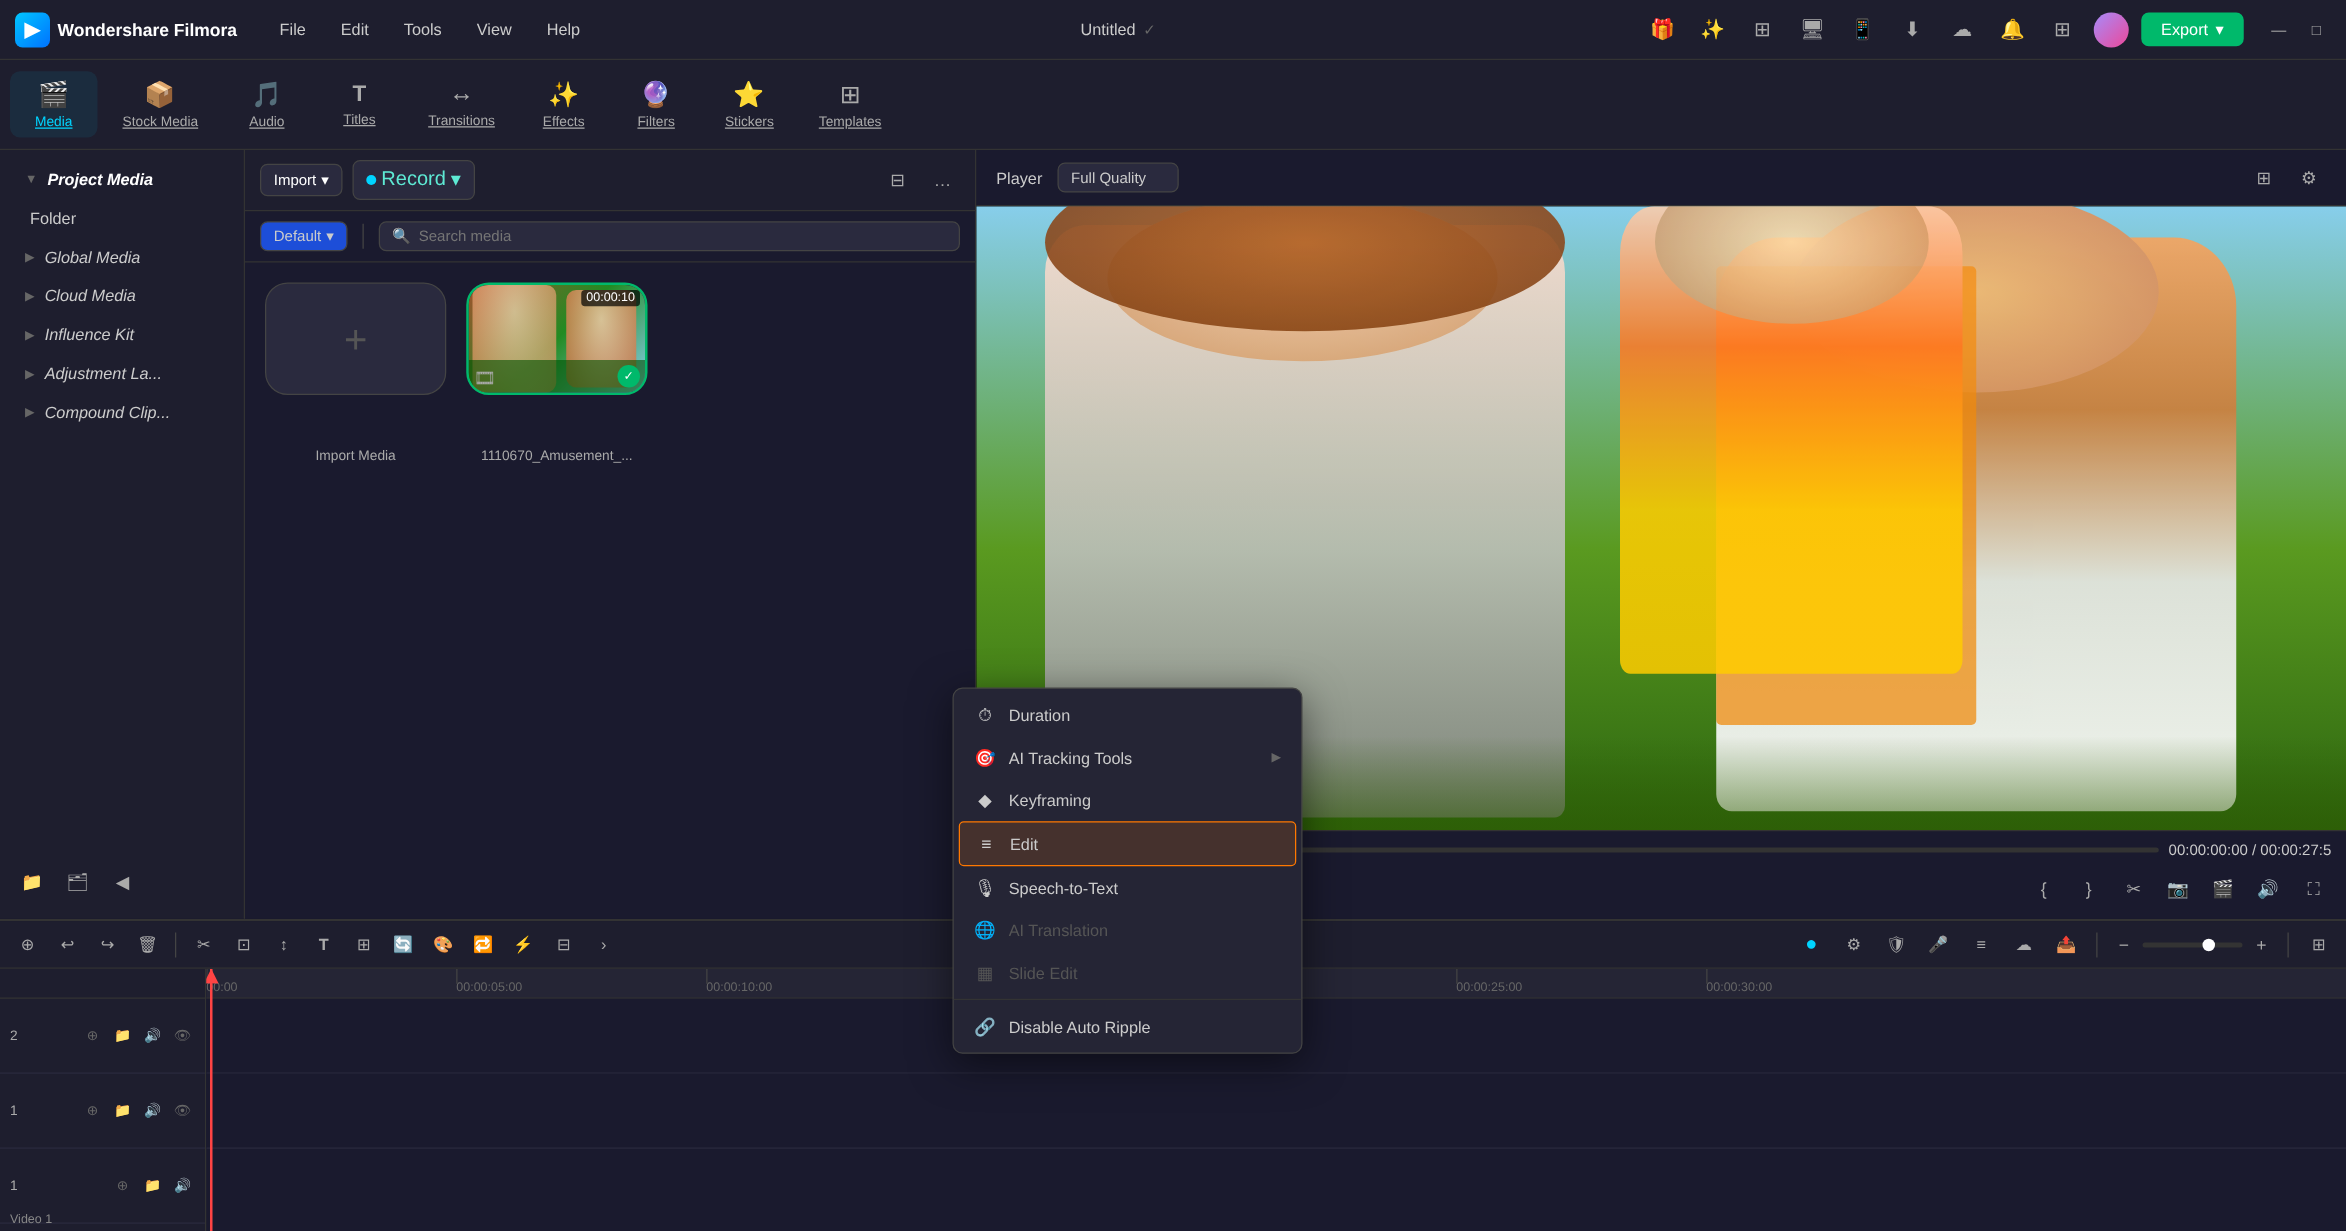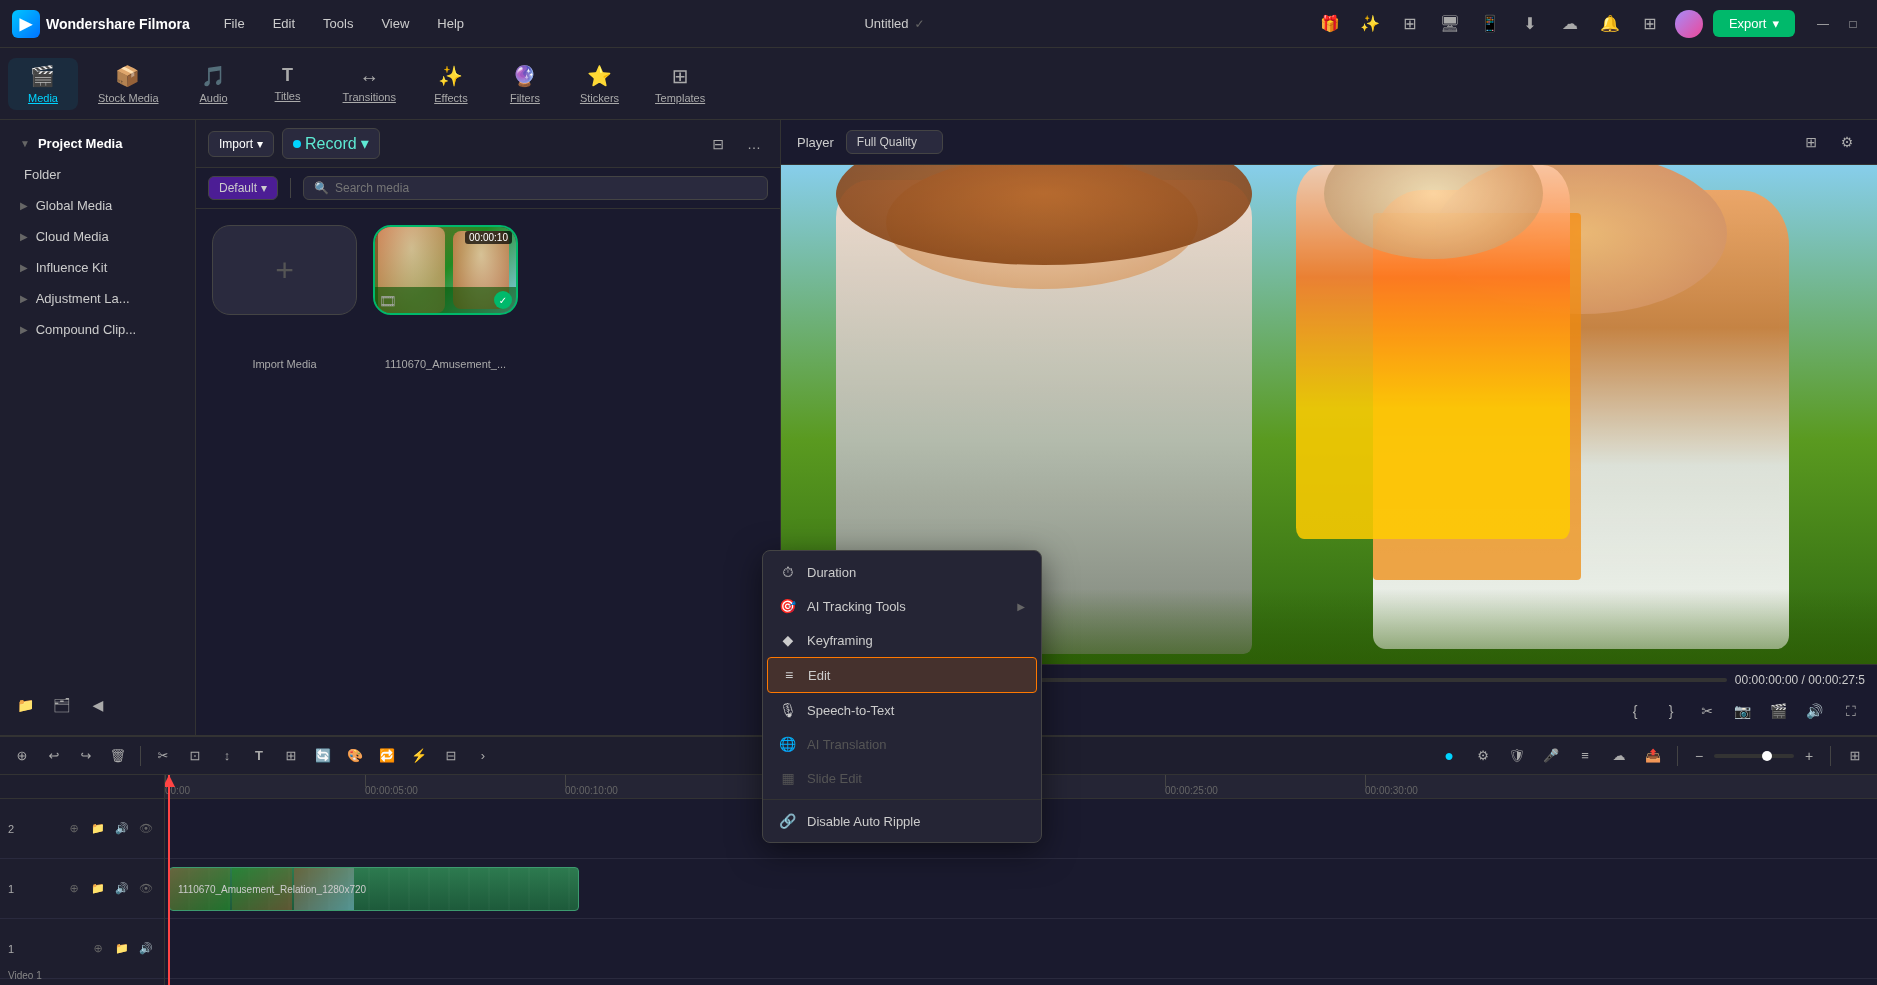--- a/index.html
+++ b/index.html
@@ -26,38 +26,38 @@
     .nav-tab .tab-label { font-size: 11px; text-decoration: underline; }
 
     
     #main { display: flex; height: calc(985px - 48px - 72px); }
 
     
     #sidebar { width: 196px; background: #1e1e2e; border-right: 1px solid #333; display: flex; flex-direction: column; padding: 8px 0; }
     .sidebar-section { display: flex; flex-direction: column; }
     .sidebar-item { display: flex; align-items: center; gap: 8px; padding: 8px 16px; cursor: pointer; border-radius: 4px; margin: 0 4px; color: #ccc; font-size: 13px; }
     .sidebar-item .arrow { font-size: 10px; color: #666; }
-    .sidebar-item .item-label { flex: 1; }
+    .sidebar-item .item-label { flex: 1; font-style: italic; }
     #sidebar .folder-item { padding: 8px 24px; color: #ccc; cursor: pointer; font-size: 13px; }
     #sidebar .bottom-icons { display: flex; gap: 8px; padding: 8px 12px; margin-top: auto; }
     #sidebar .bottom-icon { width: 28px; height: 28px; display: flex; align-items: center; justify-content: center; cursor: pointer; color: #aaa; font-size: 14px; }
     .sidebar-item.project { font-weight: 600; color: #fff; }
 
     
     #content-panel { flex: 1; background: #1a1a2e; display: flex; flex-direction: column; max-width: calc(780px - 196px); }
     #content-toolbar { display: flex; align-items: center; padding: 8px 12px; gap: 8px; border-bottom: 1px solid #333; background: #1e1e2e; }
     .btn-import { background: #2a2a3e; color: #fff; border: 1px solid #444; border-radius: 6px; padding: 5px 10px; cursor: pointer; display: flex; align-items: center; gap: 4px; font-size: 12px; }
     .btn-record { background: #2a2a3e; color: #5eead4; border: 1px solid #444; border-radius: 6px; padding: 5px 10px; cursor: pointer; display: flex; align-items: center; gap: 4px; font-size: 16px; }
     .btn-record .record-dot { width: 8px; height: 8px; background: #00d4ff; border-radius: 50%; }
     .toolbar-spacer { flex: 1; }
     .toolbar-icon { width: 28px; height: 28px; display: flex; align-items: center; justify-content: center; cursor: pointer; color: #aaa; font-size: 14px; border-radius: 4px; }
 
     
     #search-bar { display: flex; align-items: center; padding: 8px 12px; gap: 8px; border-bottom: 1px solid #333; }
-    .default-btn { background: #4c1d95; color: #ccc; border: 1px solid #444; border-radius: 6px; padding: 4px 10px; cursor: pointer; font-size: 12px; display: flex; align-items: center; gap: 4px; }
+    .default-btn { background: #1d4ed8; color: #ccc; border: 1px solid #444; border-radius: 6px; padding: 4px 10px; cursor: pointer; font-size: 12px; display: flex; align-items: center; gap: 4px; }
     .search-input-wrap { flex: 1; display: flex; align-items: center; background: #2a2a3e; border: 1px solid #444; border-radius: 6px; padding: 4px 10px; gap: 6px; }
     .search-input-wrap input { background: transparent; border: none; color: #bef264; font-size: 12px; outline: none; flex: 1; }
     .search-divider { width: 1px; height: 20px; background: #444; margin: 0 4px; }
 
     
     #media-grid { flex: 1; padding: 16px; display: flex; gap: 16px; flex-wrap: wrap; align-content: flex-start; }
     .media-item { display: flex; flex-direction: column; align-items: center; gap: 6px; cursor: pointer; }
     .media-thumb { width: 145px; height: 90px; border-radius: 18px; overflow: hidden; display: flex; align-items: center; justify-content: center; background: #2a2a3e; border: 1px solid #444; position: relative; }
     .media-thumb .add-icon { font-size: 32px; color: #555; }
     .media-label { font-size: 11px; color: #aaa; text-align: right; max-width: 145px; overflow: hidden; text-overflow: ellipsis; white-space: nowrap; margin-top: 37px; }
@@ -461,32 +461,20 @@
             <span>00:00:30:00</span>
           </div>
       </div>
 
       <div style="position:absolute;top:0;left:3px;width:2px;background:#ff4444;height:100%;z-index:10;pointer-events:none;">
         <div style="position:absolute;top:0;left:-5px;width:12px;height:12px;background:#ff4444;clip-path:polygon(50% 0%, 0% 100%, 100% 100%);"></div>
       </div>
 
       <div class="track-row" style="height:60px;border-bottom:1px solid #2a2a3e;background:#1a1a2e;"></div>
 
-      <div class="track-row" style="height:60px;border-bottom:1px solid #2a2a3e;background:#1a1a2e;position:relative;">
-        <div style="position:absolute;left:4px;top:8px;height:44px;width:410px;background:linear-gradient(to bottom,#2d7a4f,#1d5a3a);border:1px solid #3d9a6f;border-radius:4px;overflow:hidden;display:flex;align-items:center;padding:0 8px;cursor:pointer;">
-          <div style="position:absolute;inset:0;opacity:0.3;background:repeating-linear-gradient(90deg,transparent 0px,transparent 18px,rgba(255,255,255,0.08) 18px,rgba(255,255,255,0.08) 20px);"></div>
-
-          <div style="position:absolute;inset:0;display:flex;gap:2px;opacity:0.5;">
-            <div style="width:60px;height:100%;background:linear-gradient(135deg,#a0522d,#228B22);flex-shrink:0;"></div>
-            <div style="width:60px;height:100%;background:linear-gradient(135deg,#228B22,#a0522d);flex-shrink:0;"></div>
-            <div style="width:60px;height:100%;background:linear-gradient(135deg,#a0522d,#87ceeb);flex-shrink:0;"></div>
-          </div>
-          <span class="clip-label" style="position:relative;z-index:1;font-size:10px;color:#ccc;">1110670_Amusement_Relation_1280x720</span>
-        </div>
-      </div>
 
       <div class="track-row" style="height:60px;border-bottom:1px solid #2a2a3e;background:#1a1a2e;"></div>
     </div>
   </div>
 </div>
 
 <div id="context-menu">
   <div class="ctx-item">
     <div class="ctx-icon">⏱</div>
     <span>Duration</span>

